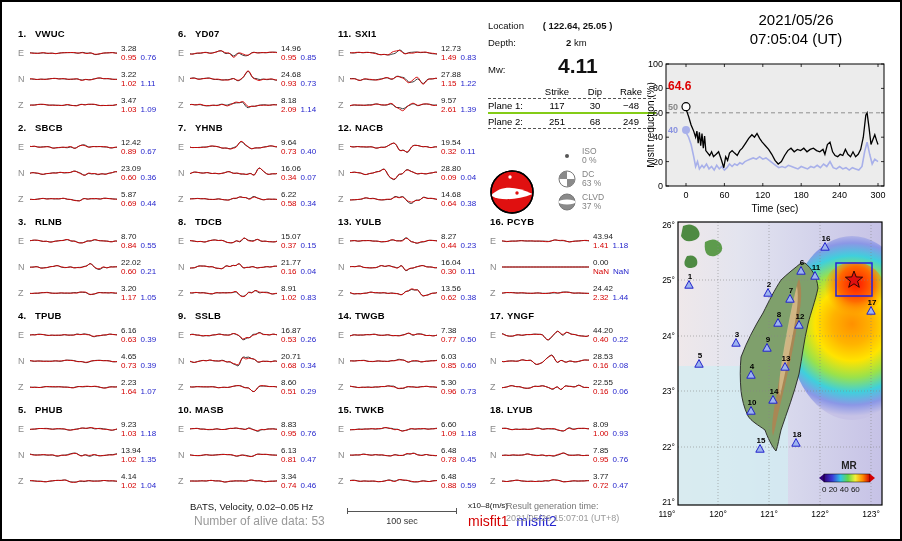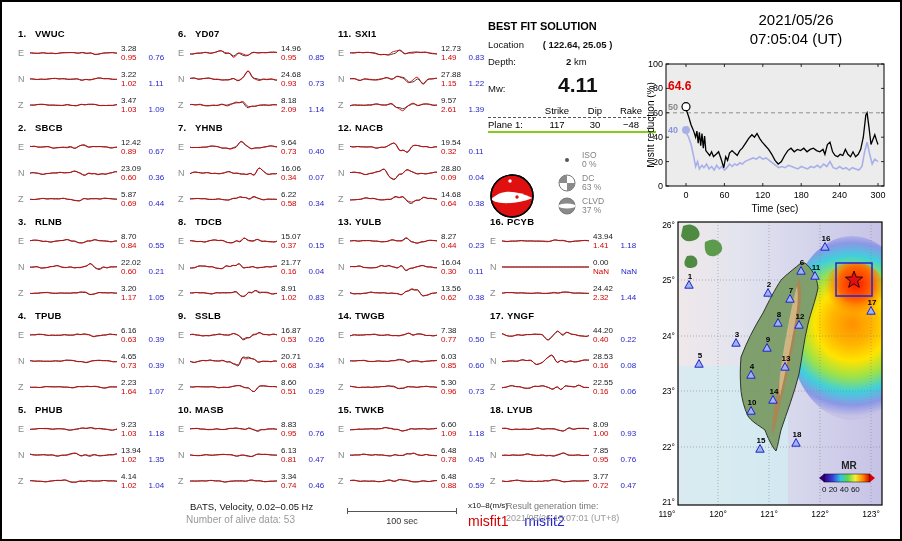--- a/index.html
+++ b/index.html
@@ -10,21 +10,21 @@
   #col1{left:16px}#col2{left:176px}#col3{left:336px}
   #col4{left:488px;top:210px}
   .station{height:94px;padding-top:4px}
   .st-h{font-size:9.5px;font-weight:bold;color:#000;height:12px;letter-spacing:.2px}
   .st-h .n{display:inline-block;width:17px}
   .wrow{display:flex;align-items:center;height:26px}
   .comp{width:12px;font-size:9px;color:#8a8a8a}
   .wv{flex:0 0 auto}
   .nums{margin-left:3px;font-size:8px;line-height:9.5px;white-space:nowrap}
   .amp{color:#1a1a1a}
-  .m1{color:#d40000}.m2{color:#2424cc;margin-left:12px}
+  .m1{color:#d40000}.m2{color:#2424cc;margin-left:4px}
   
   #bestfit{position:absolute;left:486px;top:18px;width:176px}
   .bf-title{font-size:11px;font-weight:bold;margin-bottom:7px}
   .bf-row{font-size:9.5px;margin-bottom:6px;color:#111}
   .bf-lab{display:inline-block;width:52px}
   .bf-bold{font-weight:bold}
   .mw-val{font-weight:bold;font-size:21px;margin-left:18px}
   .dep-val{font-weight:bold;margin-left:26px}
   #plane-table{font-size:9.5px;margin-top:2px;width:168px}
   .pt-row{display:flex;height:15px;align-items:center}
@@ -35,21 +35,21 @@
   .pt-r2{border-bottom:1px dashed #555}
   #mech{display:flex;margin-top:18px;align-items:flex-end}
   #decomp{margin-left:22px}
   .dc-item{display:flex;align-items:center;margin-bottom:5px}
   .dc-ic{width:18px;height:18px;margin-right:6px;display:flex;align-items:center;justify-content:center}
   .dc-tx{font-size:8.5px;color:#828282;line-height:9px}
   
   #datebox{position:absolute;left:698px;top:8px;width:192px;text-align:center;font-weight:normal;font-size:15px;line-height:19px}
   
   #f-bats{position:absolute;left:188px;top:499px;font-size:9.5px;color:#111}
-  #f-alive{position:absolute;left:184px;top:512px;font-size:10px;color:#999}
+  #f-alive{position:absolute;left:192px;top:512px;font-size:12px;color:#999}
   #f-scalebar{position:absolute;left:345px;top:506px;width:110px}
   .sb-line{height:6px;border-left:1px solid #555;border-right:1px solid #555;position:relative}
   .sb-line:after{content:"";position:absolute;left:0;right:0;top:3px;border-top:1px solid #555}
   .sb-lab{text-align:center;font-size:9px;color:#333;margin-top:2px}
   #f-units{position:absolute;left:466px;top:499px;font-size:8px;color:#111}
   #f-misfits{position:absolute;left:466px;top:511px;font-size:14px}
   #f-res1{position:absolute;left:504px;top:499px;font-size:9px;color:#777}
   #f-res2{position:absolute;left:504px;top:511px;font-size:9px;color:#999}
   #chart{position:absolute;left:645px;top:48px}
   #map{position:absolute;left:645px;top:214px}
@@ -711,21 +711,20 @@
           </svg>
           <div class="nums">
             <div class="amp">3.77</div>
             <div><span class="m1">0.72</span><span class="m2">0.47</span></div>
           </div>
         </div>
       </div>
     </div>
 
   <div id="bestfit">
-    <div class="bf-title">BEST FIT SOLUTION</div>
     <div class="bf-row">
       <span class="bf-lab">Location</span>
       <span class="bf-bold">( 122.64,  25.05 )</span>
     </div>
     <div class="bf-row">
       <span class="bf-lab">Depth:</span><span class="dep-val">2</span>
       <span>km</span>
     </div>
     <div class="bf-row">
       <span class="bf-lab">Mw:</span><span class="mw-val">4.11</span>
@@ -735,20 +734,26 @@
         <span class="pt-lab"></span>
         <span class="pt-c1">Strike</span>
         <span class="pt-c2">Dip</span>
         <span class="pt-c3">Rake</span>
       </div>
       <div class="pt-row pt-r1">
         <span class="pt-lab">Plane 1:</span>
         <span class="pt-c1">117</span>
         <span class="pt-c2">30</span>
         <span class="pt-c3">−48</span>
+      </div>
+      <div class="pt-row pt-r2">
+        <span class="pt-lab">Plane 2:</span>
+        <span class="pt-c1">251</span>
+        <span class="pt-c2">68</span>
+        <span class="pt-c3">249</span>
       </div>
     </div>
     <div id="mech">
       <svg width="48" height="48" viewBox="0 0 48 48">
         <circle cx="24" cy="24" r="21" fill="#e01010" stroke="#000" stroke-width="1.4"></circle>
         <path d="M3.6,27 C 12,18 26,17 44.5,26 C 30,32 12,33 3.8,28 Z" fill="#fff"></path>
         <circle cx="22" cy="9" r="1.7" fill="#fff"></circle>
         <circle cx="29" cy="25" r="1.7" fill="#e01010"></circle>
         <circle cx="24" cy="24" r="21" fill="none" stroke="#000" stroke-width="1.4"></circle>
       </svg>

